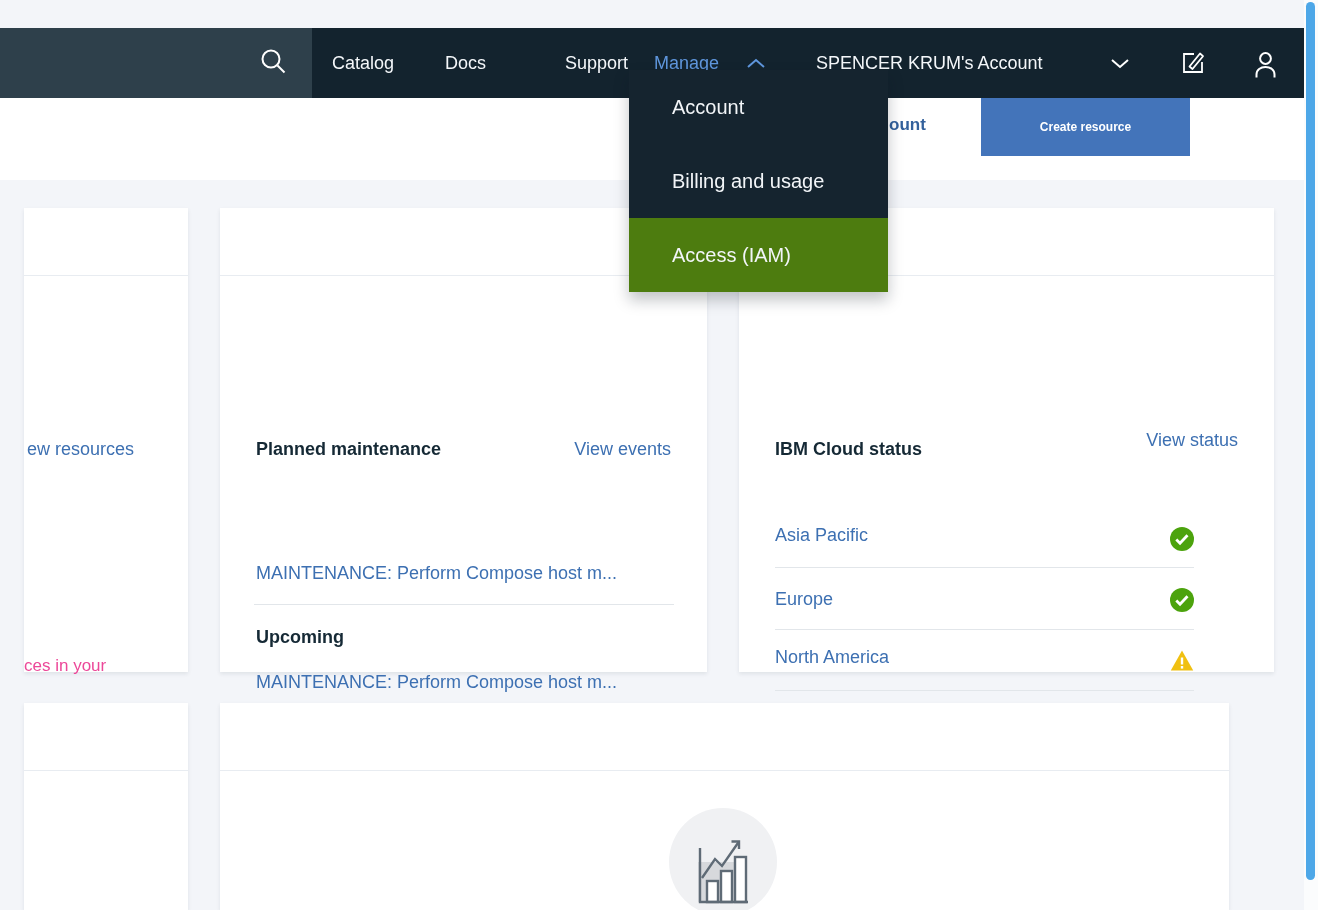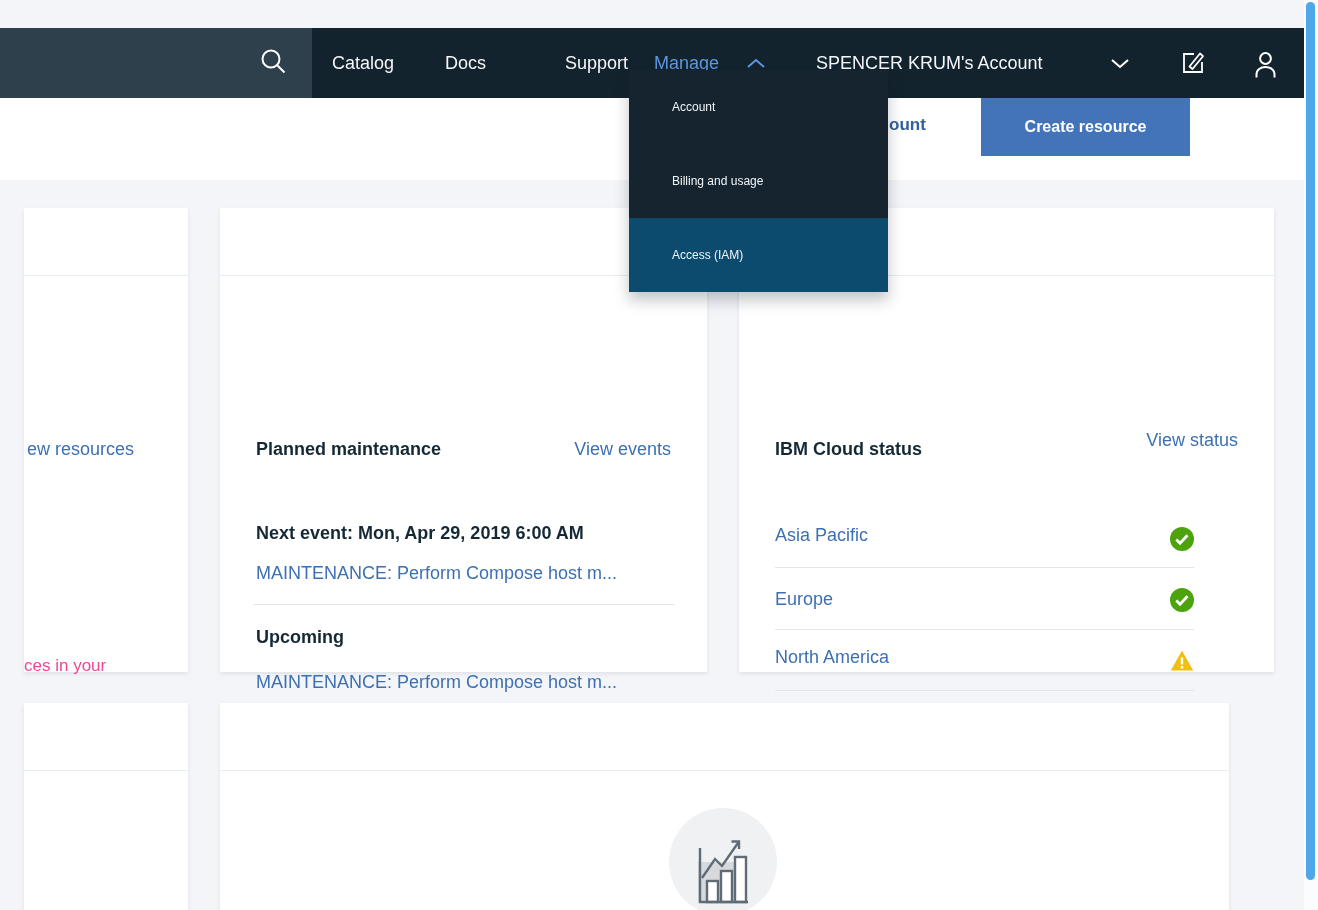--- a/index.html
+++ b/index.html
@@ -13,28 +13,28 @@
   .nav-search { left:0; top:0; width:312px; height:70px; background:#2e404b;
                 display:flex; align-items:center; justify-content:flex-end; padding-right:24px; cursor:pointer; }
   .nav-item { top:0; height:70px; display:flex; align-items:center; color:#f4f7fa; font-size:18px; cursor:pointer; white-space:nowrap; }
   .nav-item.active { color:#5f96dd; }
   .nav-icon-btn { top:0; height:70px; display:flex; align-items:center; cursor:pointer; }
 
   
   .dropdown { left:629px; top:70px; width:259px; height:222px; background:#15242f; z-index:60;
               box-shadow:0 8px 14px rgba(10,20,30,.25); }
   .dropdown-item { position:relative; height:74px; display:flex; align-items:center;
-                   padding-left:43px; color:#f2f5f8; font-size:12px; cursor:pointer; }
-  .dropdown-item.active { background:#0c4a6e; }
+                   padding-left:43px; color:#f2f5f8; font-size:20px; cursor:pointer; }
+  .dropdown-item.active { background:#4d7c0f; }
 
   
   .header-band { left:0; top:70px; width:1318px; height:110px; background:#ffffff; z-index:5; }
   .partial-account-link { left:889px; top:115px; font-size:17px; font-weight:700; color:#33619c; cursor:pointer; z-index:6; }
   .create-btn { left:981px; top:97px; width:209px; height:59px; background:#4374ba; color:#ffffff;
-                font-size:16px; font-weight:700; display:flex; align-items:center; justify-content:center;
+                font-size:12px; font-weight:700; display:flex; align-items:center; justify-content:center;
                 cursor:pointer; z-index:6; font-family:"Liberation Sans", sans-serif; border:none; }
 
   
   .card { background:#ffffff; box-shadow:0 2px 4px rgba(21,41,53,.09); z-index:10;margin-left:24px; }
   .card-header-rule { position:absolute; left:0; top:67px; width:100%; height:1px; background:#e8ecf1; }
   .card-title { font-size:18px; font-weight:700; color:#152935; white-space:nowrap; }
   .link { font-size:18px; color:#3d70b2; cursor:pointer; white-space:nowrap; text-decoration:none; }
   .bold-line { font-size:18px; font-weight:700; color:#152935; white-space:nowrap; }
   .gray-text { font-size:17px; color:#ec4899; white-space:nowrap; }
   .hdivider { position:absolute; height:1px; background:#e2e6ea; }
@@ -101,21 +101,20 @@
     <div class="card-header-rule"></div>
     <span class="abs link" style="left:3px;top:231px">ew resources</span>
     <span class="abs gray-text" style="left:0;top:448px">ces in your</span>
   </div>
 
   <div class="abs card" style="left:196px;top:208px;width:487px;height:464px">
     <div class="card-header-rule"></div>
     <span class="abs card-title" style="left:36px;top:231px">Planned maintenance</span>
     <span class="abs link" style="right:36px;top:231px">View events</span>
 
-    <span class="abs bold-line" style="left:36px;top:315px">Next event: Mon, Apr 29, 2019 6:00 AM</span>
     <span class="abs link" style="left:36px;top:355px">MAINTENANCE: Perform Compose host m...</span>
     <div class="hdivider" style="left:34px;top:396px;width:420px"></div>
 
     <span class="abs bold-line" style="left:36px;top:419px">Upcoming</span>
     <span class="abs link" style="left:36px;top:464px">MAINTENANCE: Perform Compose host m...</span>
     <div class="hdivider" style="left:34px;top:497px;width:420px"></div>
     <span class="abs link" style="left:36px;top:514px">MAINTENANCE: Perform Compose host m...</span>
     <div class="hdivider" style="left:34px;top:549px;width:420px"></div>
     <span class="abs link" style="left:36px;top:566px">MAINTENANCE: Perform Compose host m...</span>
   </div>

